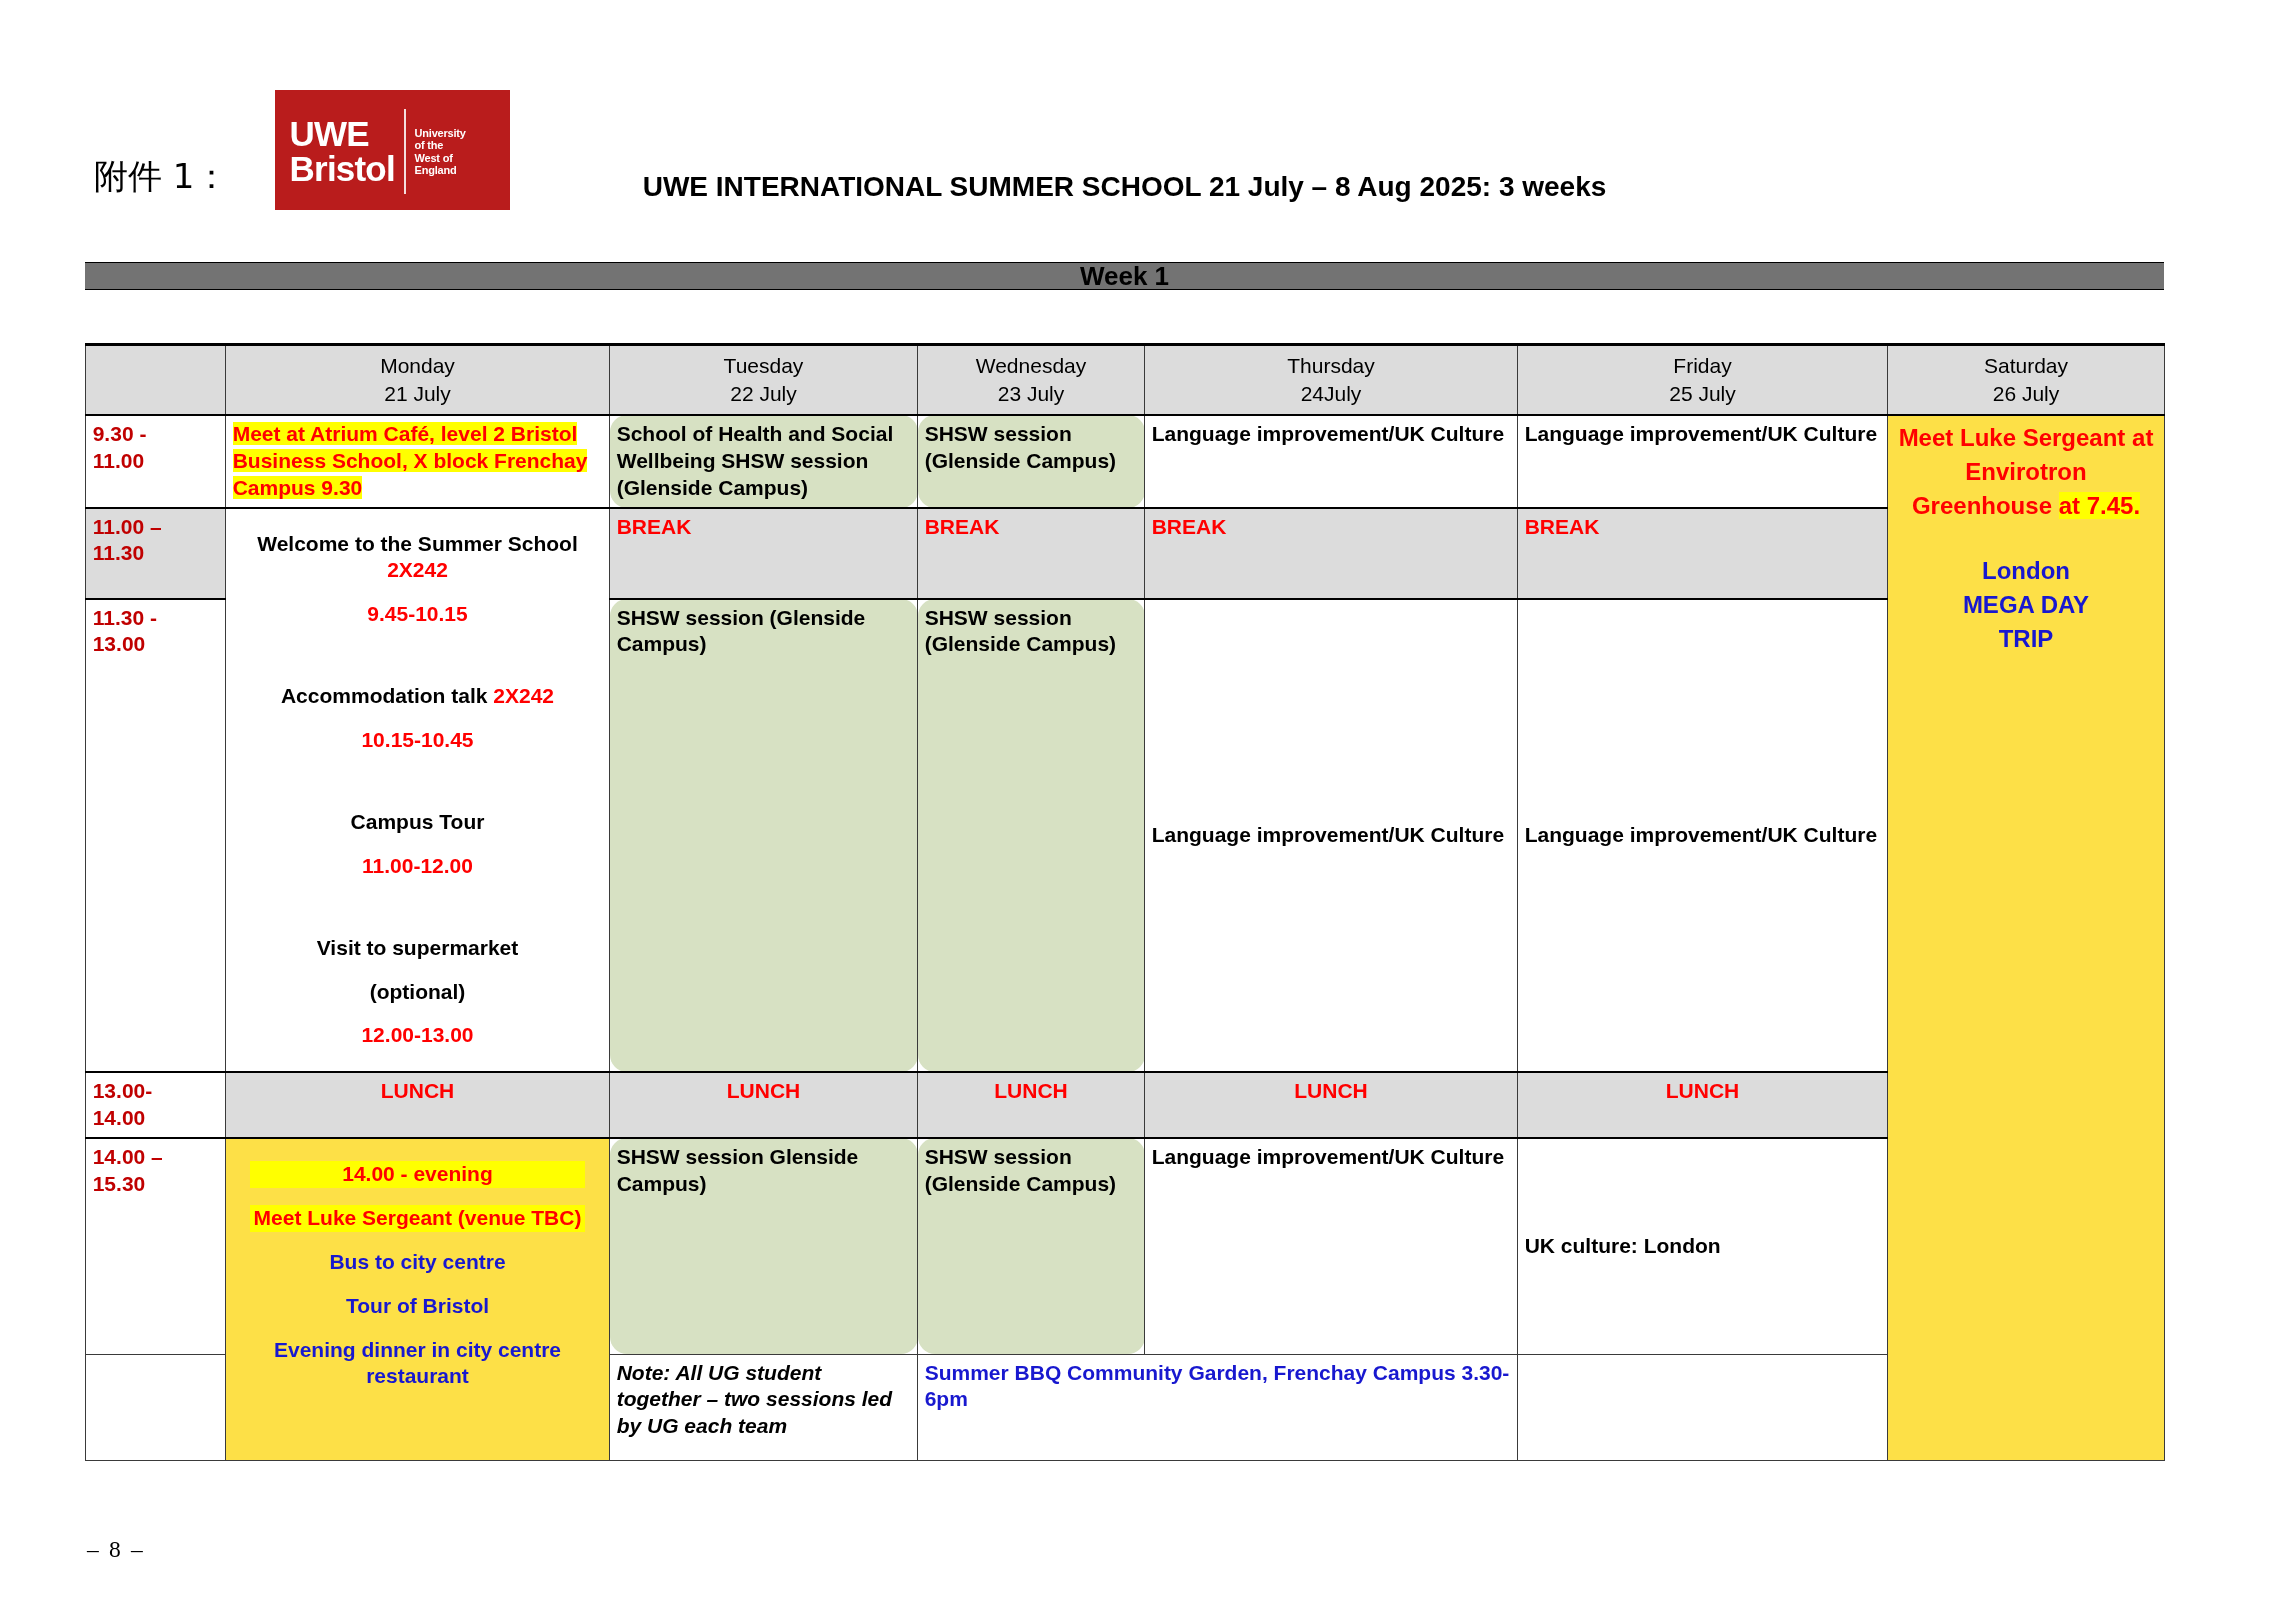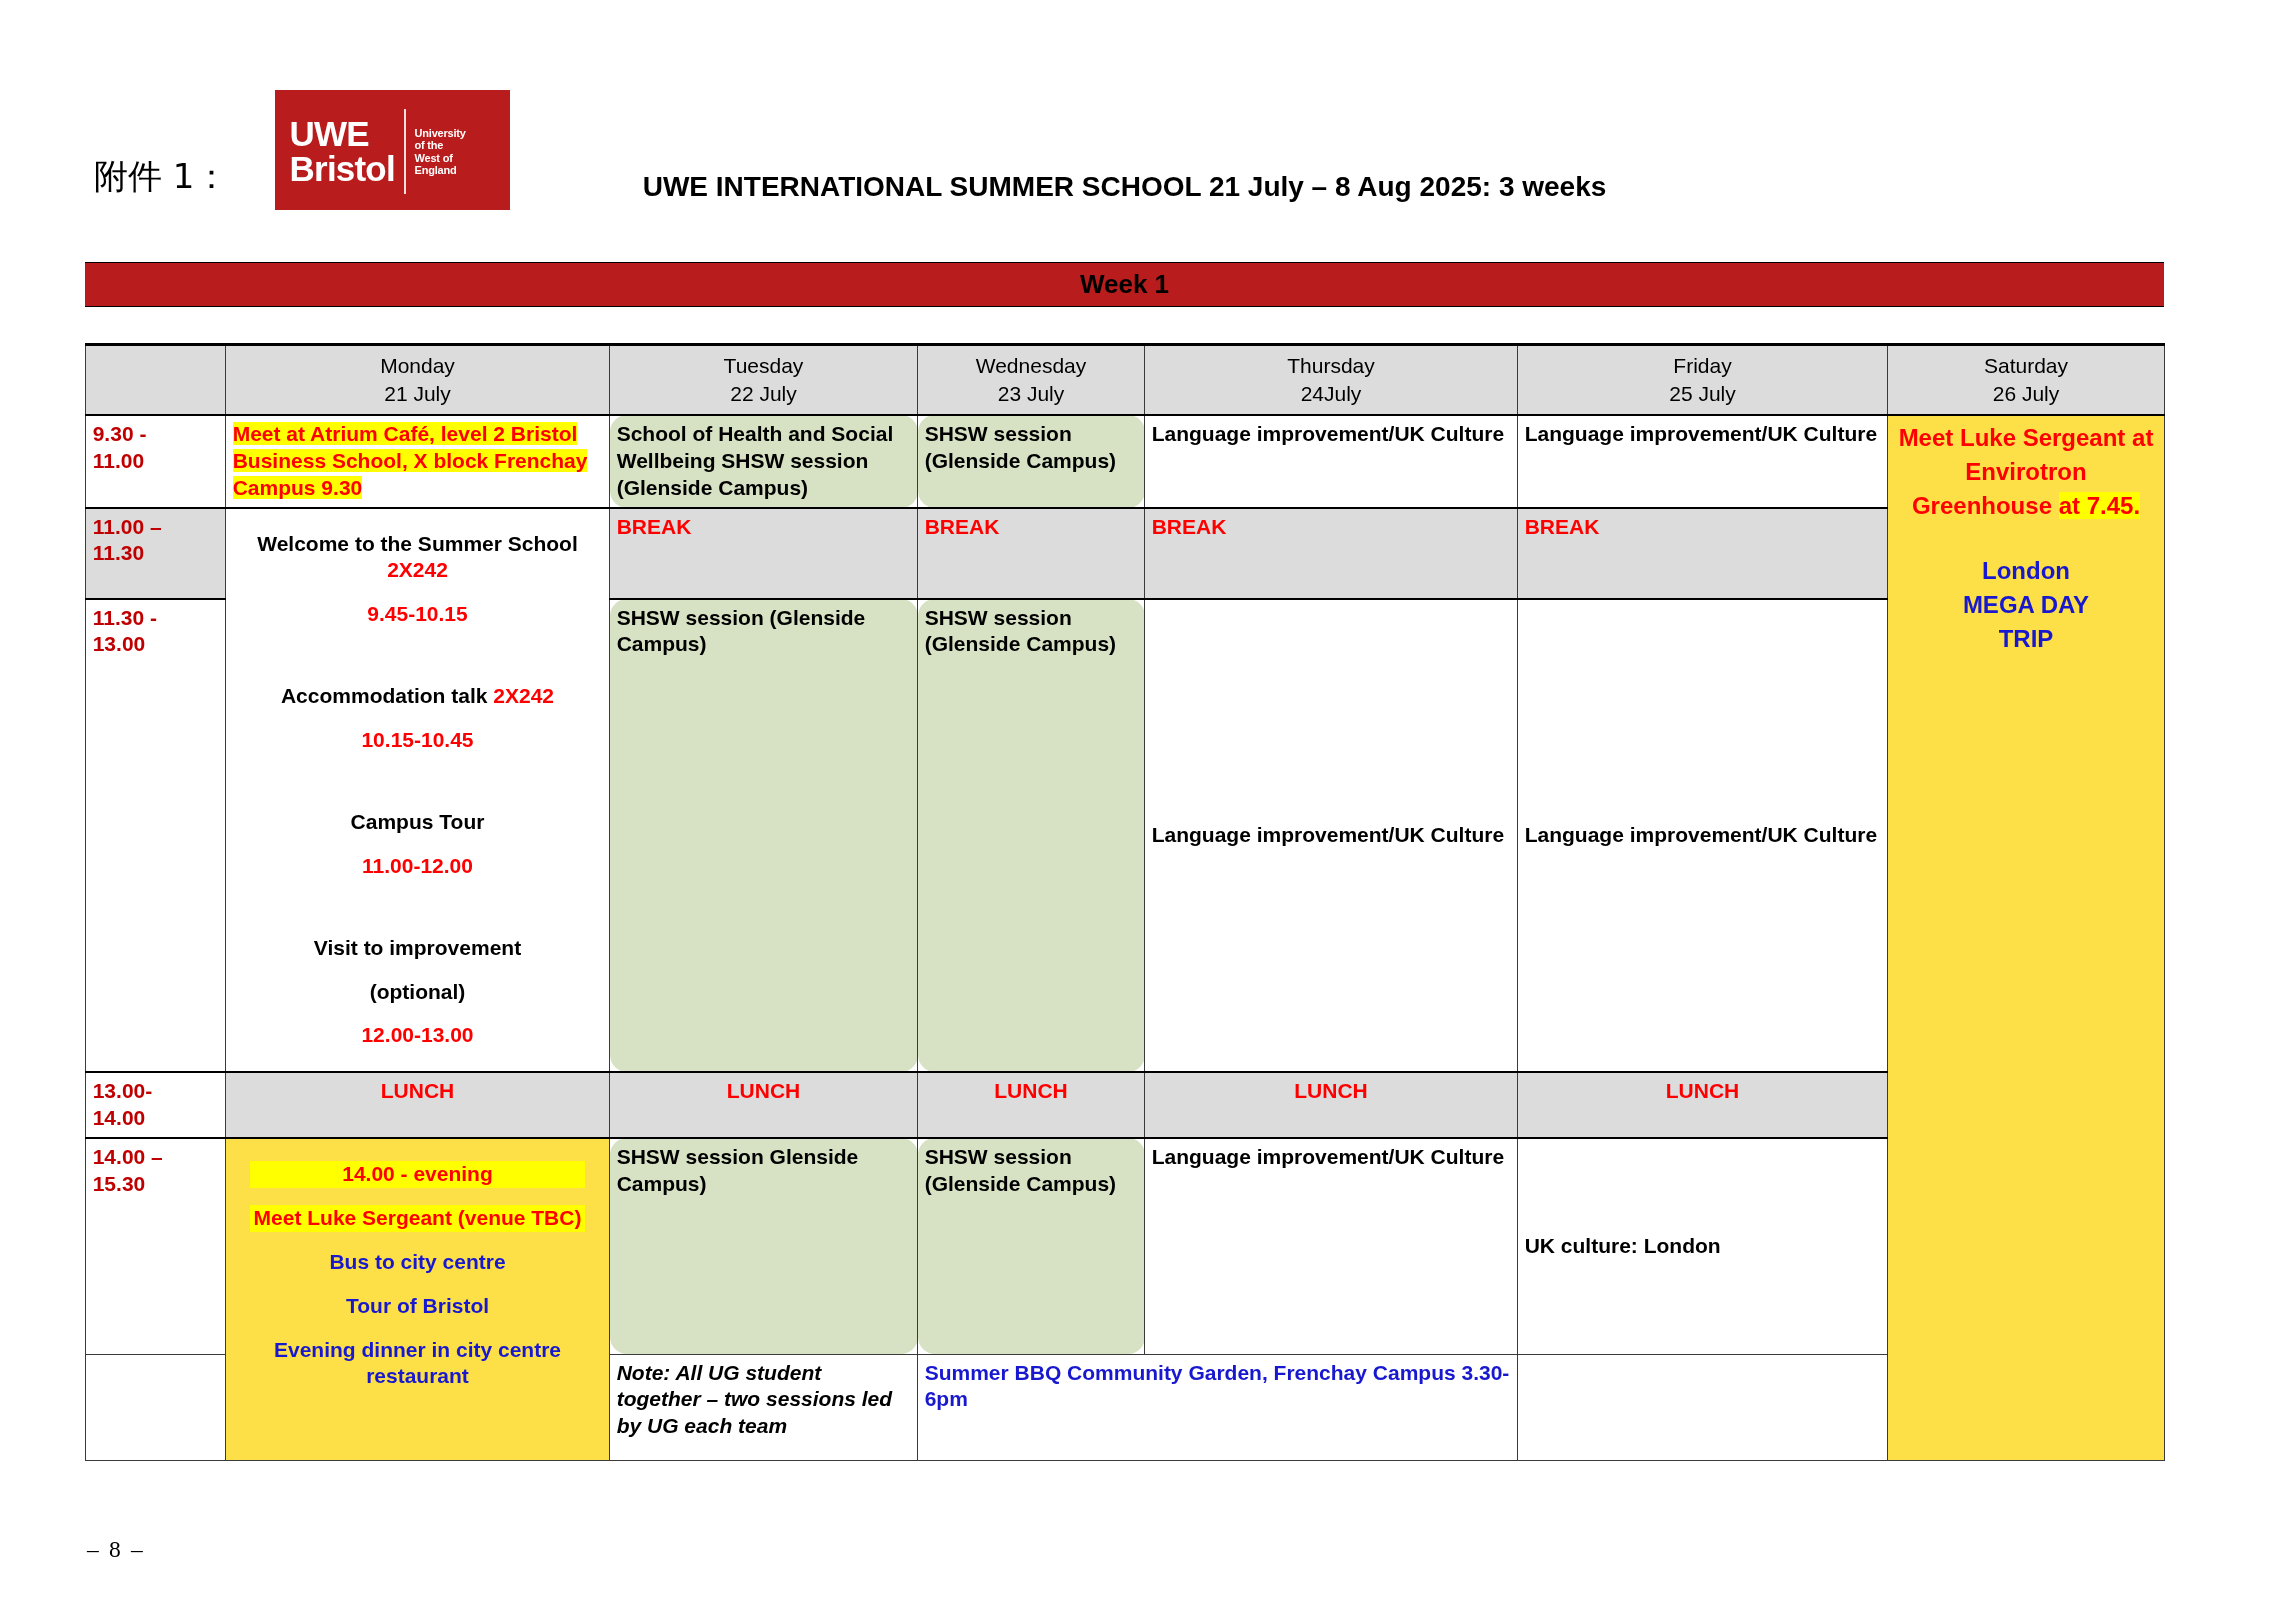--- a/index.html
+++ b/index.html
@@ -80,22 +80,22 @@
     font-weight: bold;
     line-height: 1.38;
     font-family: "Liberation Sans", sans-serif;
   }
 
   .week-banner {
     position: absolute;
     left: 85px;
     top: 262px;
     width: 2079px;
-    height: 45px;
-    background: #b91c1c;
+    height: 28px;
+    background: #737373;
     border-top: 1.7px solid #000;
     border-bottom: 1.7px solid #000;
     display: flex;
     align-items: center;
     justify-content: center;
     font-size: 26px;
     font-weight: bold;
     box-sizing: border-box;
   }
 
@@ -294,21 +294,21 @@
           <div class="mon-block">
             <p><span>Welcome to the Summer School </span><span class="red">2X242</span></p>
             <p class="red">9.45-10.15</p>
             <div class="gap"></div>
             <p><span>Accommodation talk </span><span class="red">2X242</span></p>
             <p class="red">10.15-10.45</p>
             <div class="gap"></div>
             <p>Campus Tour</p>
             <p class="red">11.00-12.00</p>
             <div class="gap"></div>
-            <p>Visit to improvement</p>
+            <p>Visit to supermarket</p>
             <p>(optional)</p>
             <p class="red">12.00-13.00</p>
           </div>
         </td>
         <td class="bg-grey"><span class="break-label">BREAK</span></td>
         <td class="bg-grey"><span class="break-label">BREAK</span></td>
         <td class="bg-grey"><span class="break-label">BREAK</span></td>
         <td class="bg-grey"><span class="break-label">BREAK</span></td>
       </tr>
 

